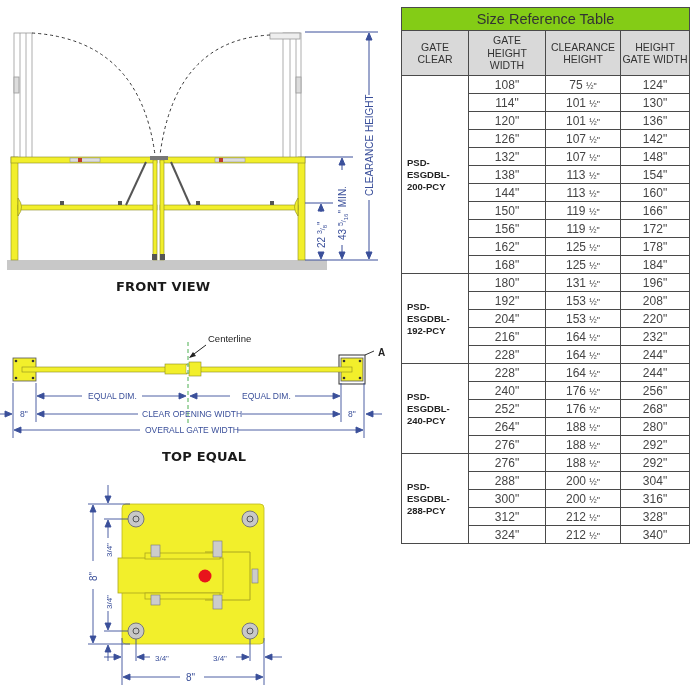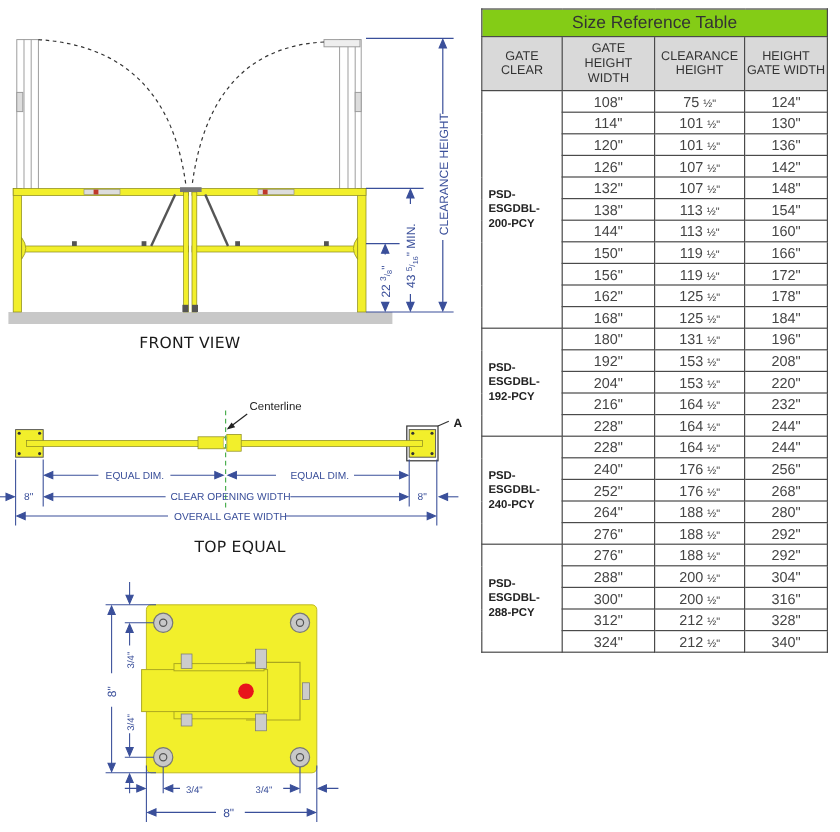--- a/index.html
+++ b/index.html
@@ -1,19 +1,19 @@
 <!DOCTYPE html>
 <html><head>
 <meta charset="utf-8">
 <style>
   html, body { margin: 0; padding: 0; background: #ffffff; }
   body { width: 700px; height: 693px; position: relative; overflow: hidden; font-family: "Liberation Sans", sans-serif; }
   .diagram { position: absolute; left: 0; top: 0; width: 395px; height: 693px; }
   .diagram svg { position: absolute; left: 0; top: 0; }
-  .view-label { position: absolute; font-family: "DejaVu Sans", sans-serif; font-weight: normal; color: #1a1a1a; font-size: 13px; letter-spacing: 0.2px; }
+  .view-label { position: absolute; font-family: "DejaVu Sans", sans-serif; font-weight: bold; color: #1a1a1a; font-size: 13px; letter-spacing: 0.2px; }
   .dim-text { font-family: "Liberation Sans", sans-serif; fill: #3a4f9a; font-size: 8.5px; }
   
   .size-table { position: absolute; left: 401px; top: 7px; width: 289px; border-collapse: collapse; font-family: "Liberation Sans", sans-serif; color: #333; }
   .size-table td, .size-table th { border: 1.5px solid #4a4a4a; text-align: center; padding: 0; font-weight: normal; }
   .size-table .title-row th { background: #84cc16; font-size: 14.5px; height: 22px; color: #333; }
   .size-table .head-row th { background: #d9d9d9; font-size: 10.5px; line-height: 12.5px; height: 44px; color: #333; }
   .size-table td { font-size: 12px; height: 17px; color: #444; }
   .size-table td.model { font-family: "Liberation Sans", sans-serif; font-weight: bold; font-size: 9.5px; text-align: left; padding-left: 5px; line-height: 12px; color: #222; }
   .frac { font-size: 9px; }
 </style>

